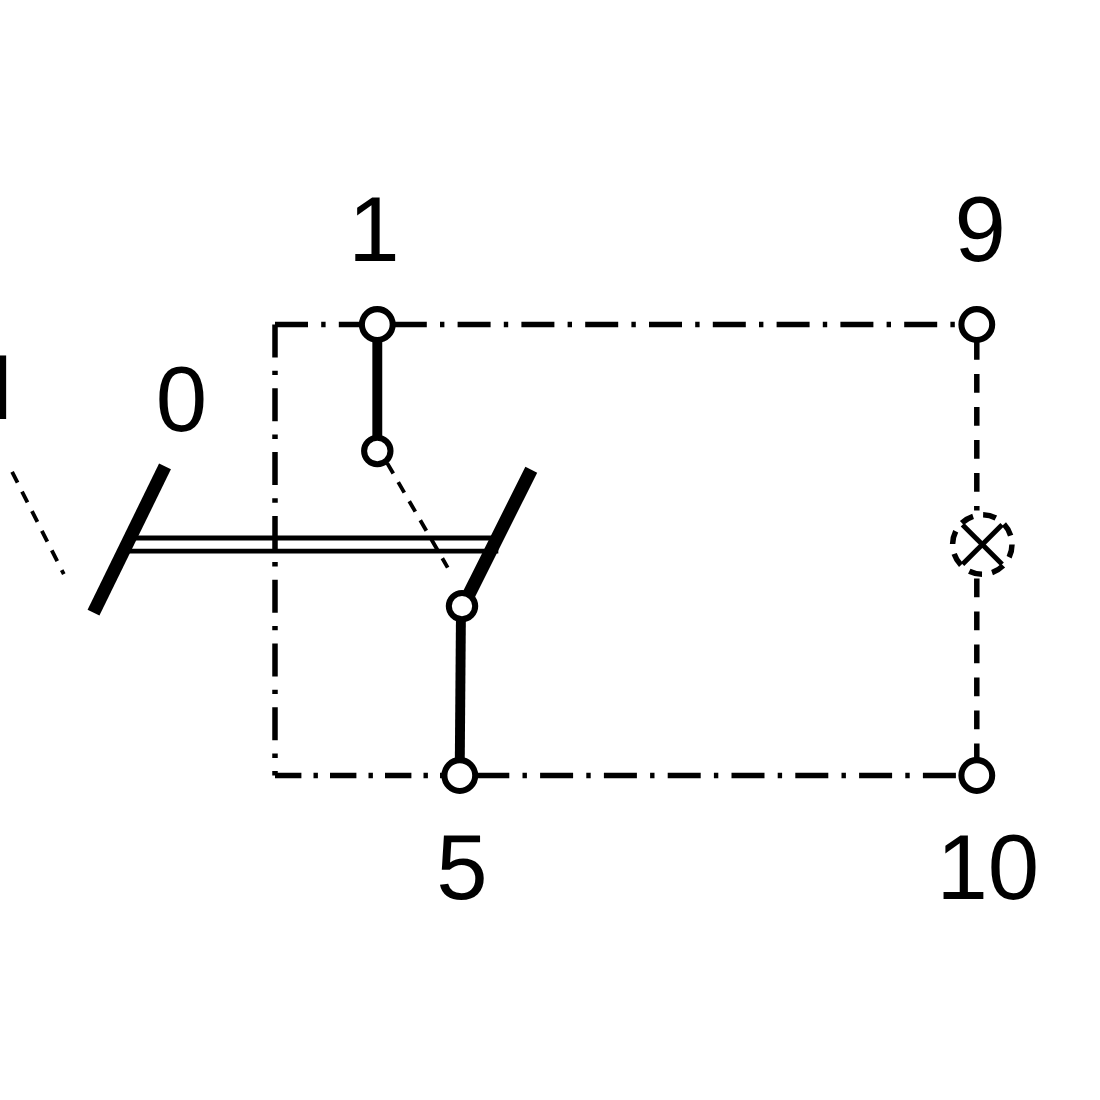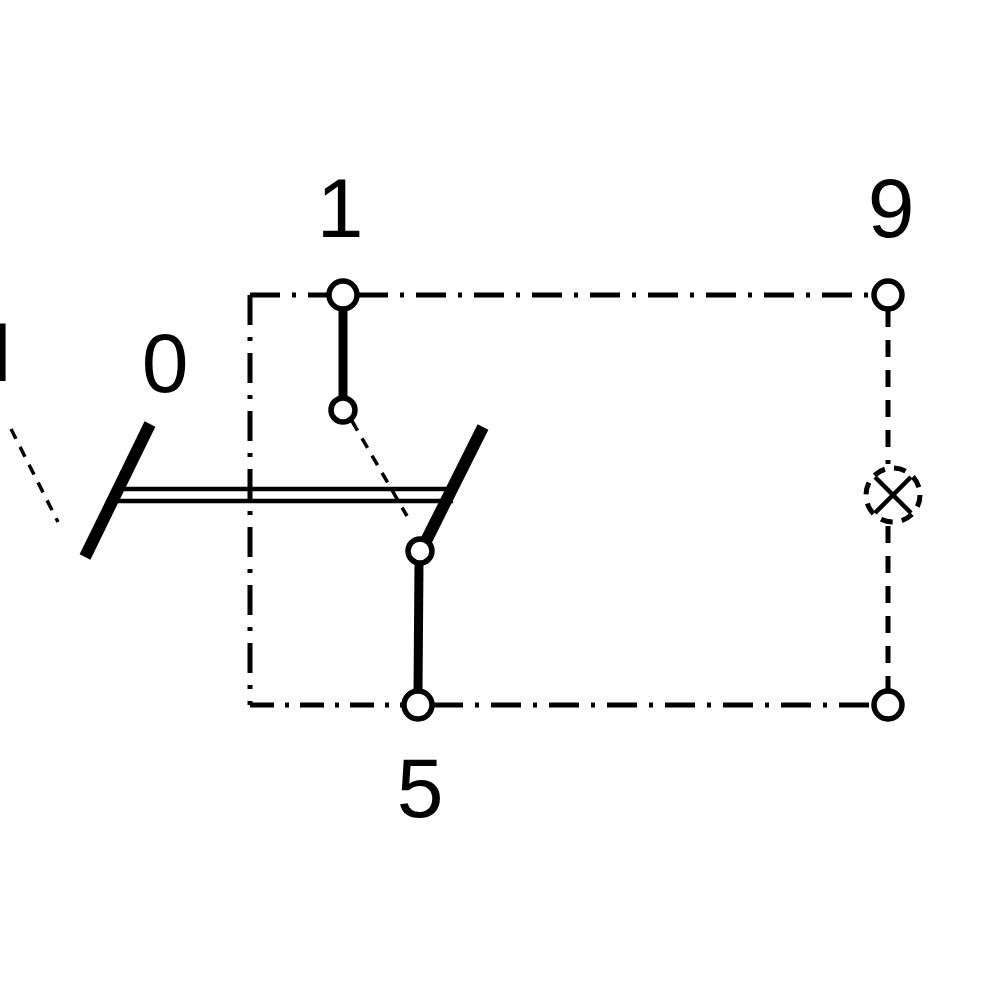--- a/index.html
+++ b/index.html
@@ -97,16 +97,17 @@
   </svg>
 
   <div class="schematic-label" style="left:340px; top:208px;">1</div>
 
   <div class="schematic-label" style="left:891px; top:208px;">9</div>
 
   <div class="schematic-label" style="left:165px; top:363px;">0</div>
 
   <div class="schematic-label" style="left:420px; top:788px;">5</div>
 
+  <div class="schematic-label" style="left:898px; top:788px;">10</div>
 
   <div class="schematic-label clipped-left" style="left:-10px; top:310px;">I</div>
 
 </div>
 
 </body></html>

